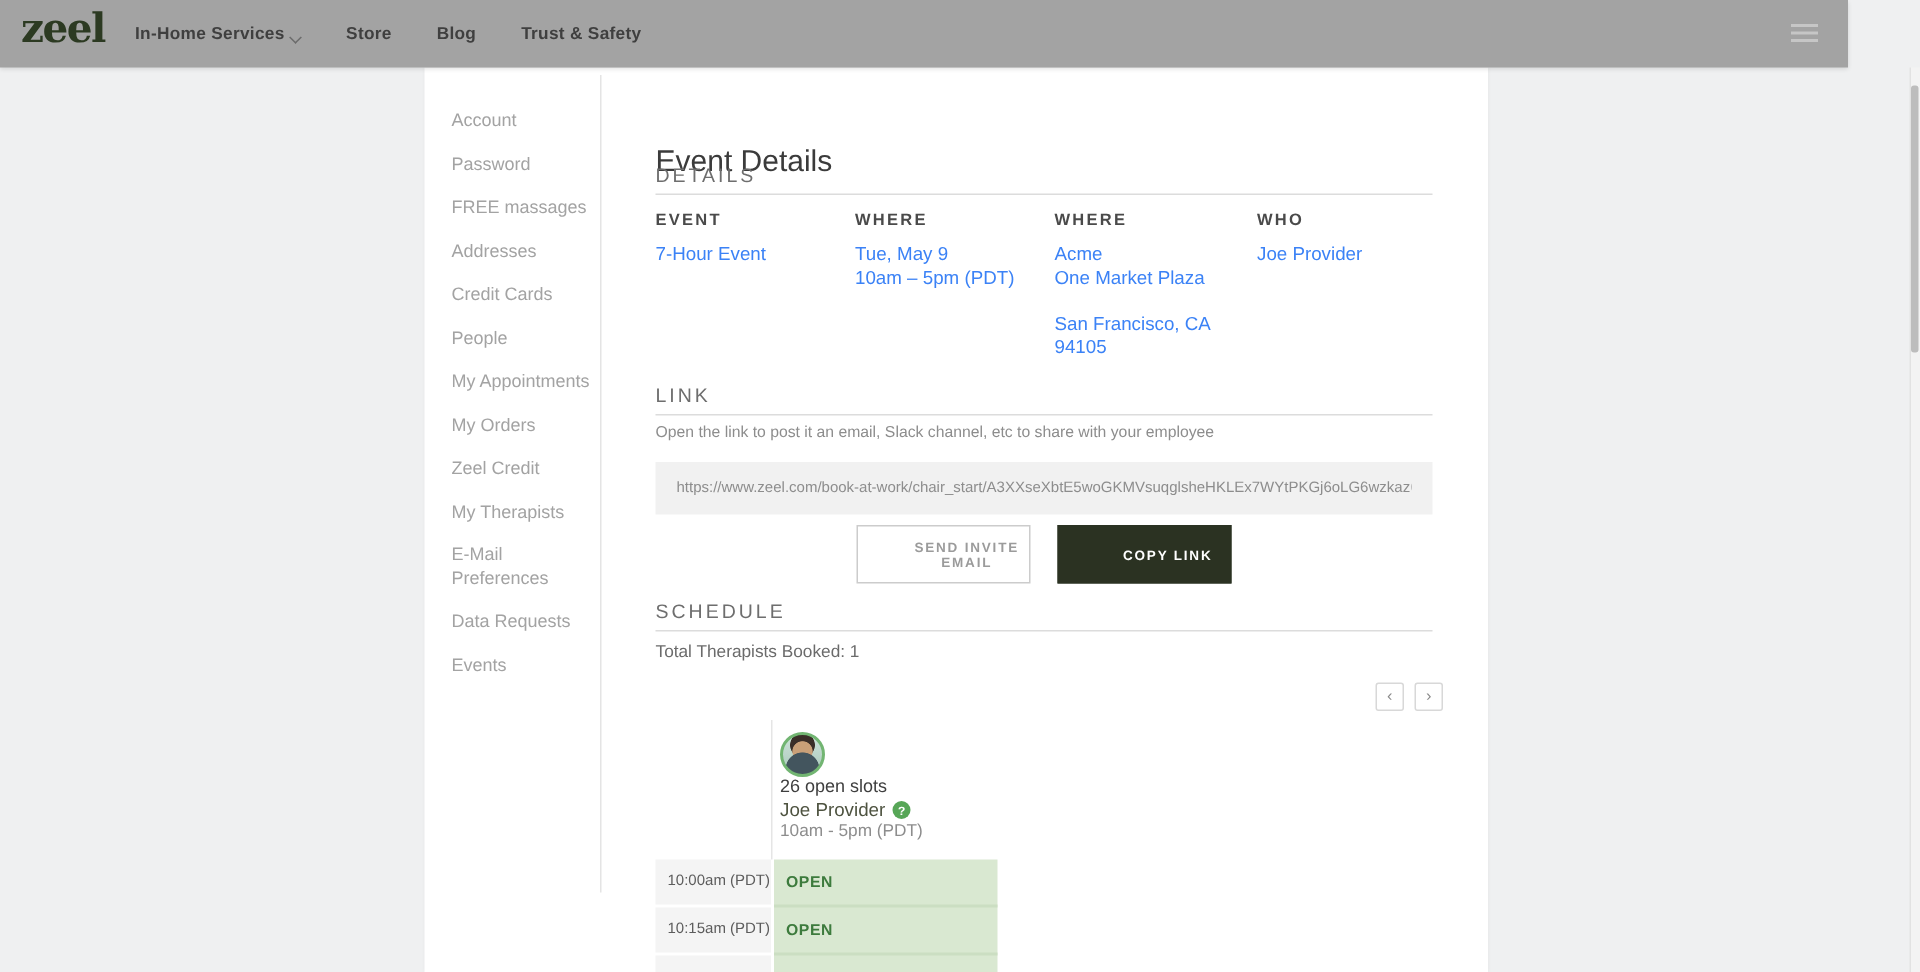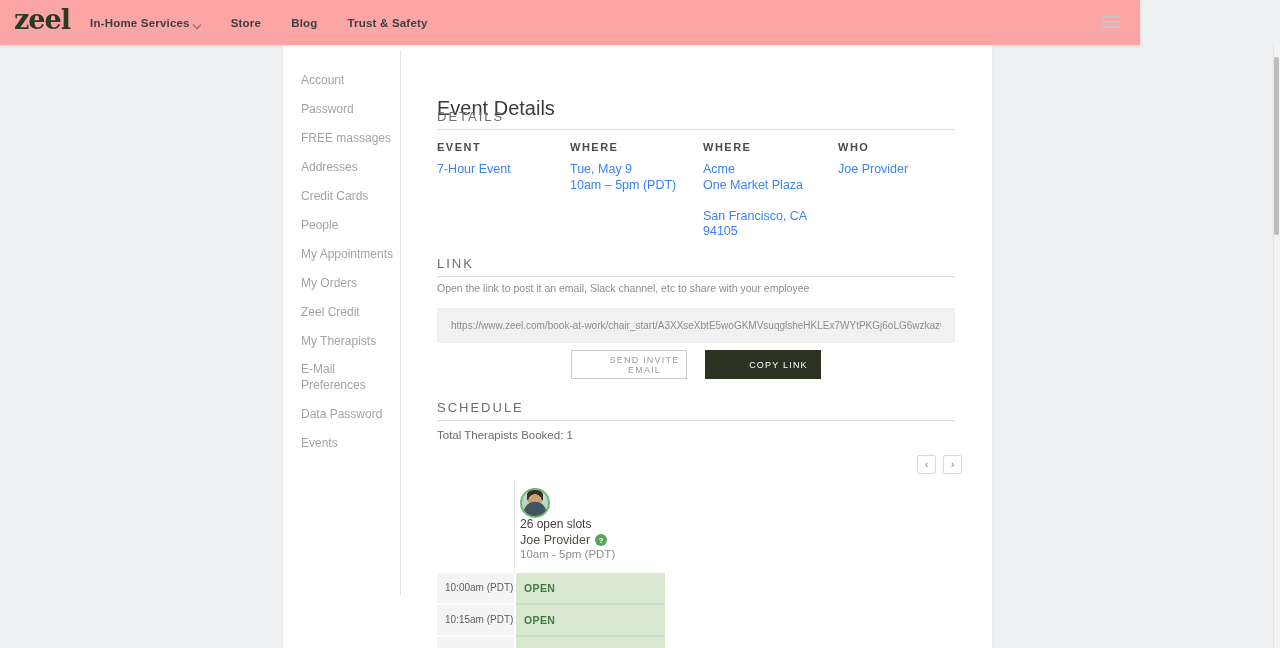--- a/index.html
+++ b/index.html
@@ -6,22 +6,22 @@
   html,body { width:1280px; height:648px; }
   body {
     font-family:"Liberation Sans","DejaVu Sans",sans-serif;
     background:#eff0f1; overflow:hidden; position:relative;
     -webkit-font-smoothing:antialiased;
   }
   .page { position:absolute; inset:0; }
 
   
   .hdr {
-    position:absolute; left:0; top:0; width:1140px; height:45px;
-    background:#fca5a5; box-shadow:0 1px 3px rgba(0,0,0,.12); z-index:5;
+    position:absolute; left:0; top:0; width:1232px; height:45px;
+    background:#a3a3a3; box-shadow:0 1px 3px rgba(0,0,0,.12); z-index:5;
   }
   .logo {
     position:absolute; left:14px; top:4px;
     font-family:"DejaVu Serif","Liberation Serif",serif;
     font-weight:700; font-size:27px; letter-spacing:-1px; color:#2c3a22; cursor:pointer;
   }
   .nav { position:absolute; left:90px; top:0; height:45px; display:flex; align-items:center; gap:30px; }
   .nav a {
     font-size:11.5px; font-weight:600; color:#3f3f3f; text-decoration:none;
     letter-spacing:.2px; display:flex; align-items:flex-end; gap:4px; cursor:pointer;
@@ -65,21 +65,21 @@
   .dline { font-size:12.5px; line-height:15.5px; min-height:15.5px; color:#3b82f6; }
 
   .link-desc { position:absolute; left:0; top:237px; font-size:10.5px; color:#8d8d8d; }
   .url-box {
     position:absolute; left:0; top:263px; width:518px; height:35px;
     background:#f1f1f1; display:flex; align-items:center; padding:0 14px; cursor:pointer;
   }
   .url-box span { font-size:10px; color:#8d8d8d; white-space:nowrap; overflow:hidden; }
 
   .btn-row { position:absolute; left:0; top:305px; width:518px; display:flex; justify-content:center; gap:18px; }
-  .btn { height:29px; width:116px; font-size:9px; font-weight:400; letter-spacing:1.2px; cursor:pointer;
+  .btn { height:39px; width:116px; font-size:9px; font-weight:700; letter-spacing:1.2px; cursor:pointer;
          font-family:"Liberation Sans","DejaVu Sans",sans-serif;padding-left:31px; }
   .btn-outline { background:#ffffff; border:1px solid #cccccc; color:#9b9b9b; }
   .btn-dark { background:#2b3222; border:1px solid #2b3222; color:#ffffff; }
 
   .total { position:absolute; left:0; top:384px; font-size:11.5px; color:#6b6b6b; }
   .pager { position:absolute; left:480px; top:410px; display:flex; gap:7px; }
   .pager button {
     width:19px; height:19px; background:#fff; border:1px solid #d8d8d8; border-radius:2px;
     color:#8a8a8a; font-size:11px; line-height:15px; cursor:pointer; padding:0;
   }
@@ -148,21 +148,21 @@
     <a class="side-item" style="top:56px">Password</a>
     <a class="side-item" style="top:85px">FREE massages</a>
     <a class="side-item" style="top:114px">Addresses</a>
     <a class="side-item" style="top:143px">Credit Cards</a>
     <a class="side-item" style="top:172px">People</a>
     <a class="side-item" style="top:201px">My Appointments</a>
     <a class="side-item" style="top:230px">My Orders</a>
     <a class="side-item" style="top:259px">Zeel Credit</a>
     <a class="side-item" style="top:288px">My Therapists</a>
     <a class="side-item" style="top:316px">E-Mail Preferences</a>
-    <a class="side-item" style="top:361px">Data Password</a>
+    <a class="side-item" style="top:361px">Data Requests</a>
     <a class="side-item" style="top:390px">Events</a>
     <div class="side-divider"></div>
 
     <div class="content">
 
       <div class="title">Event Details</div>
 
       <div class="sec-label" style="top:64px">DETAILS</div>
       <div class="rule" style="top:84px"></div>
 

